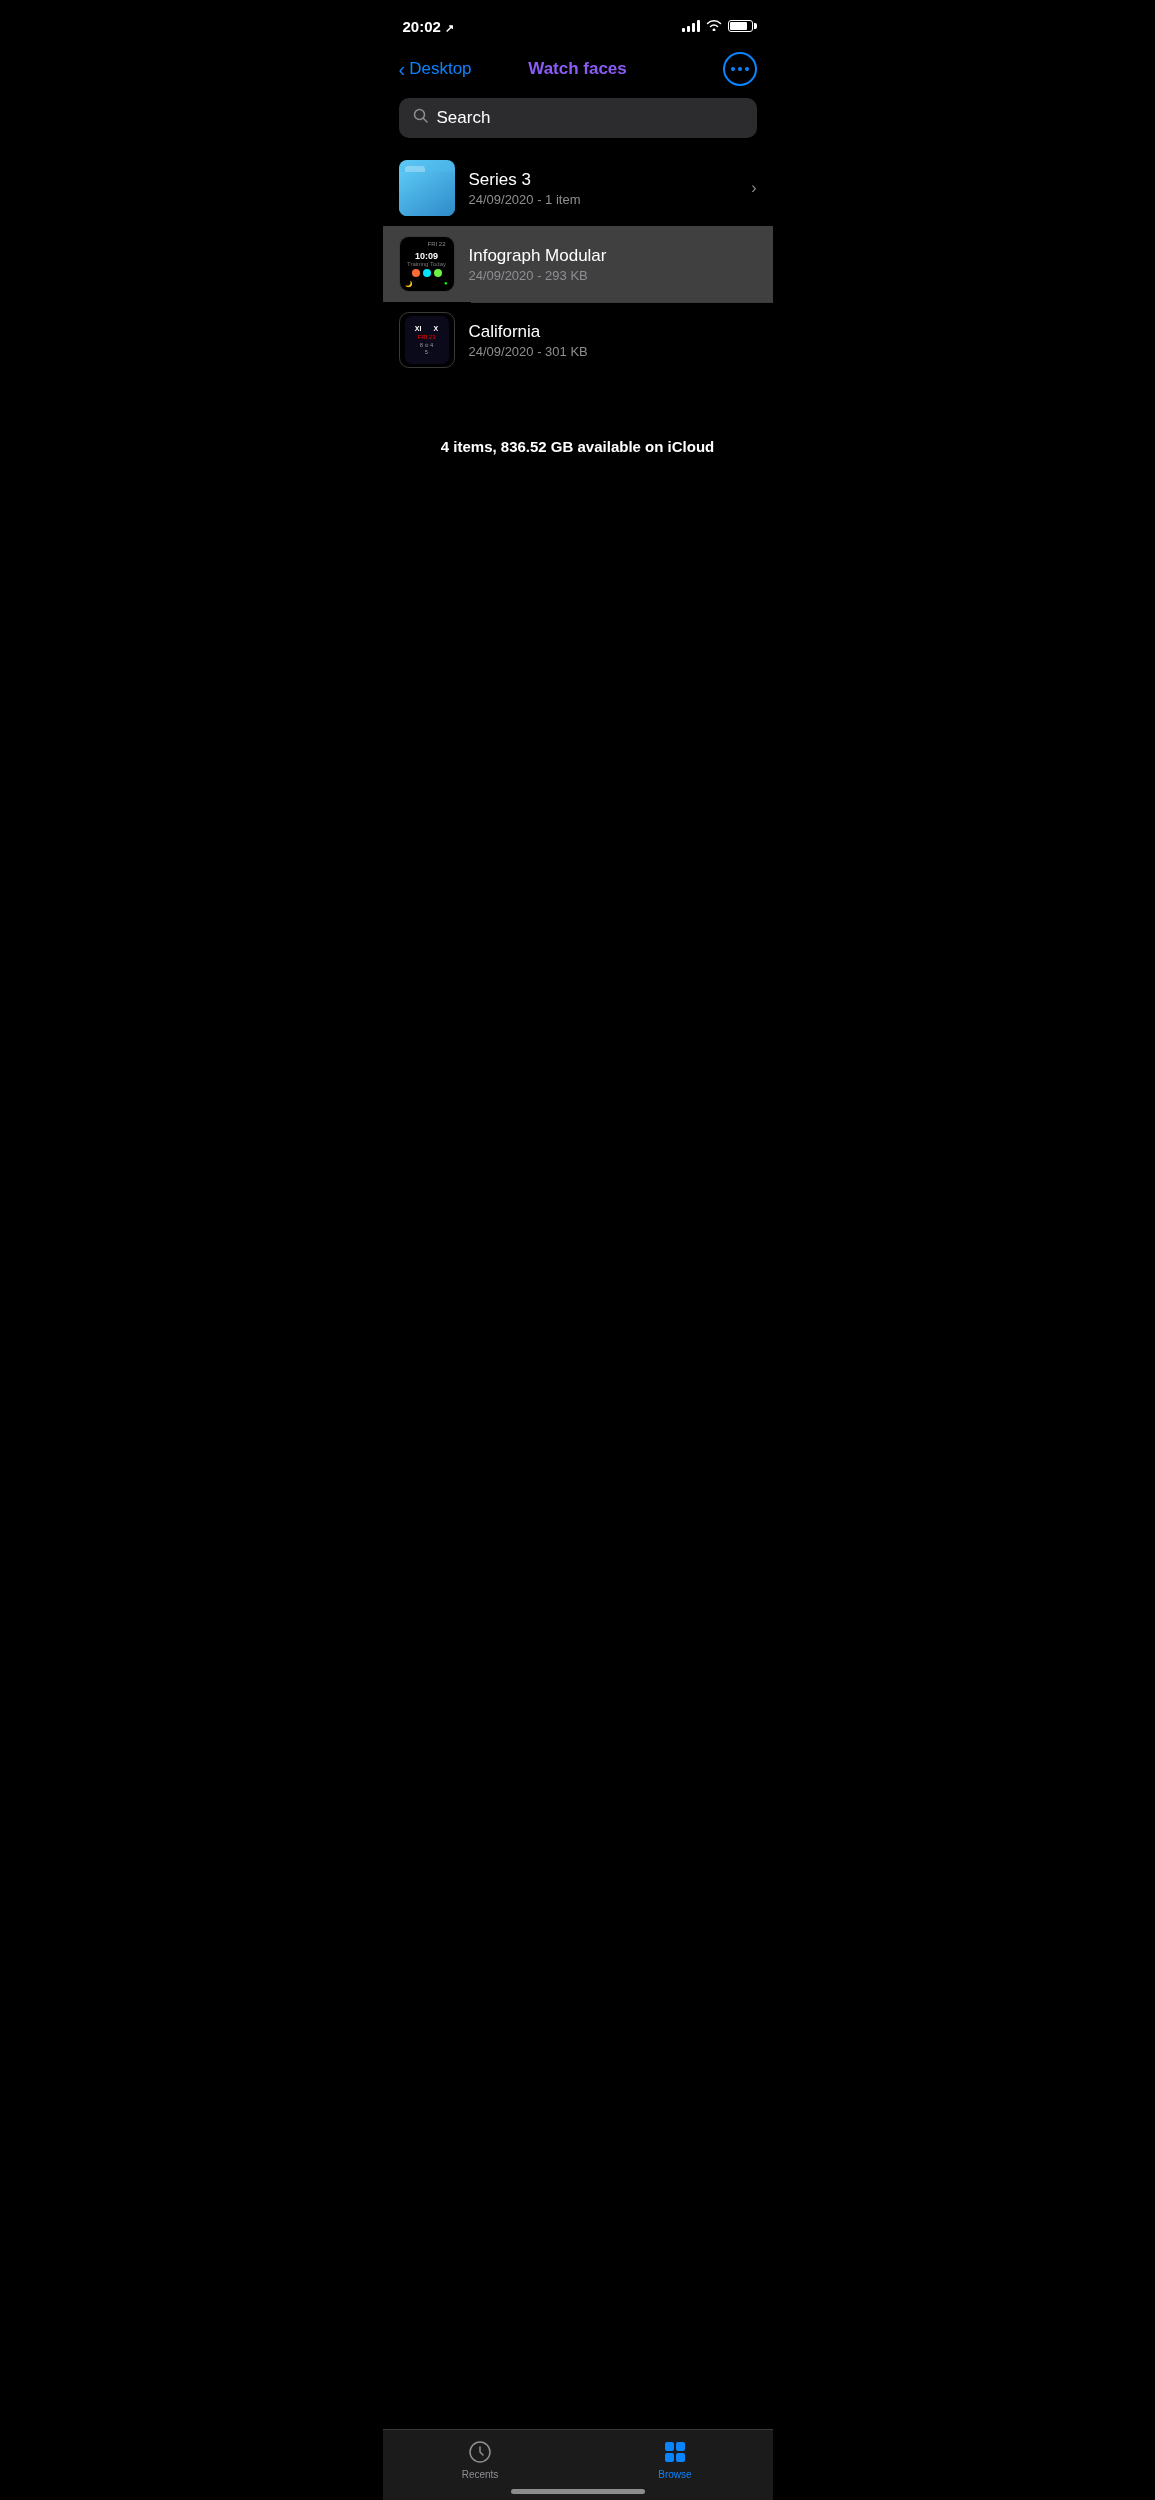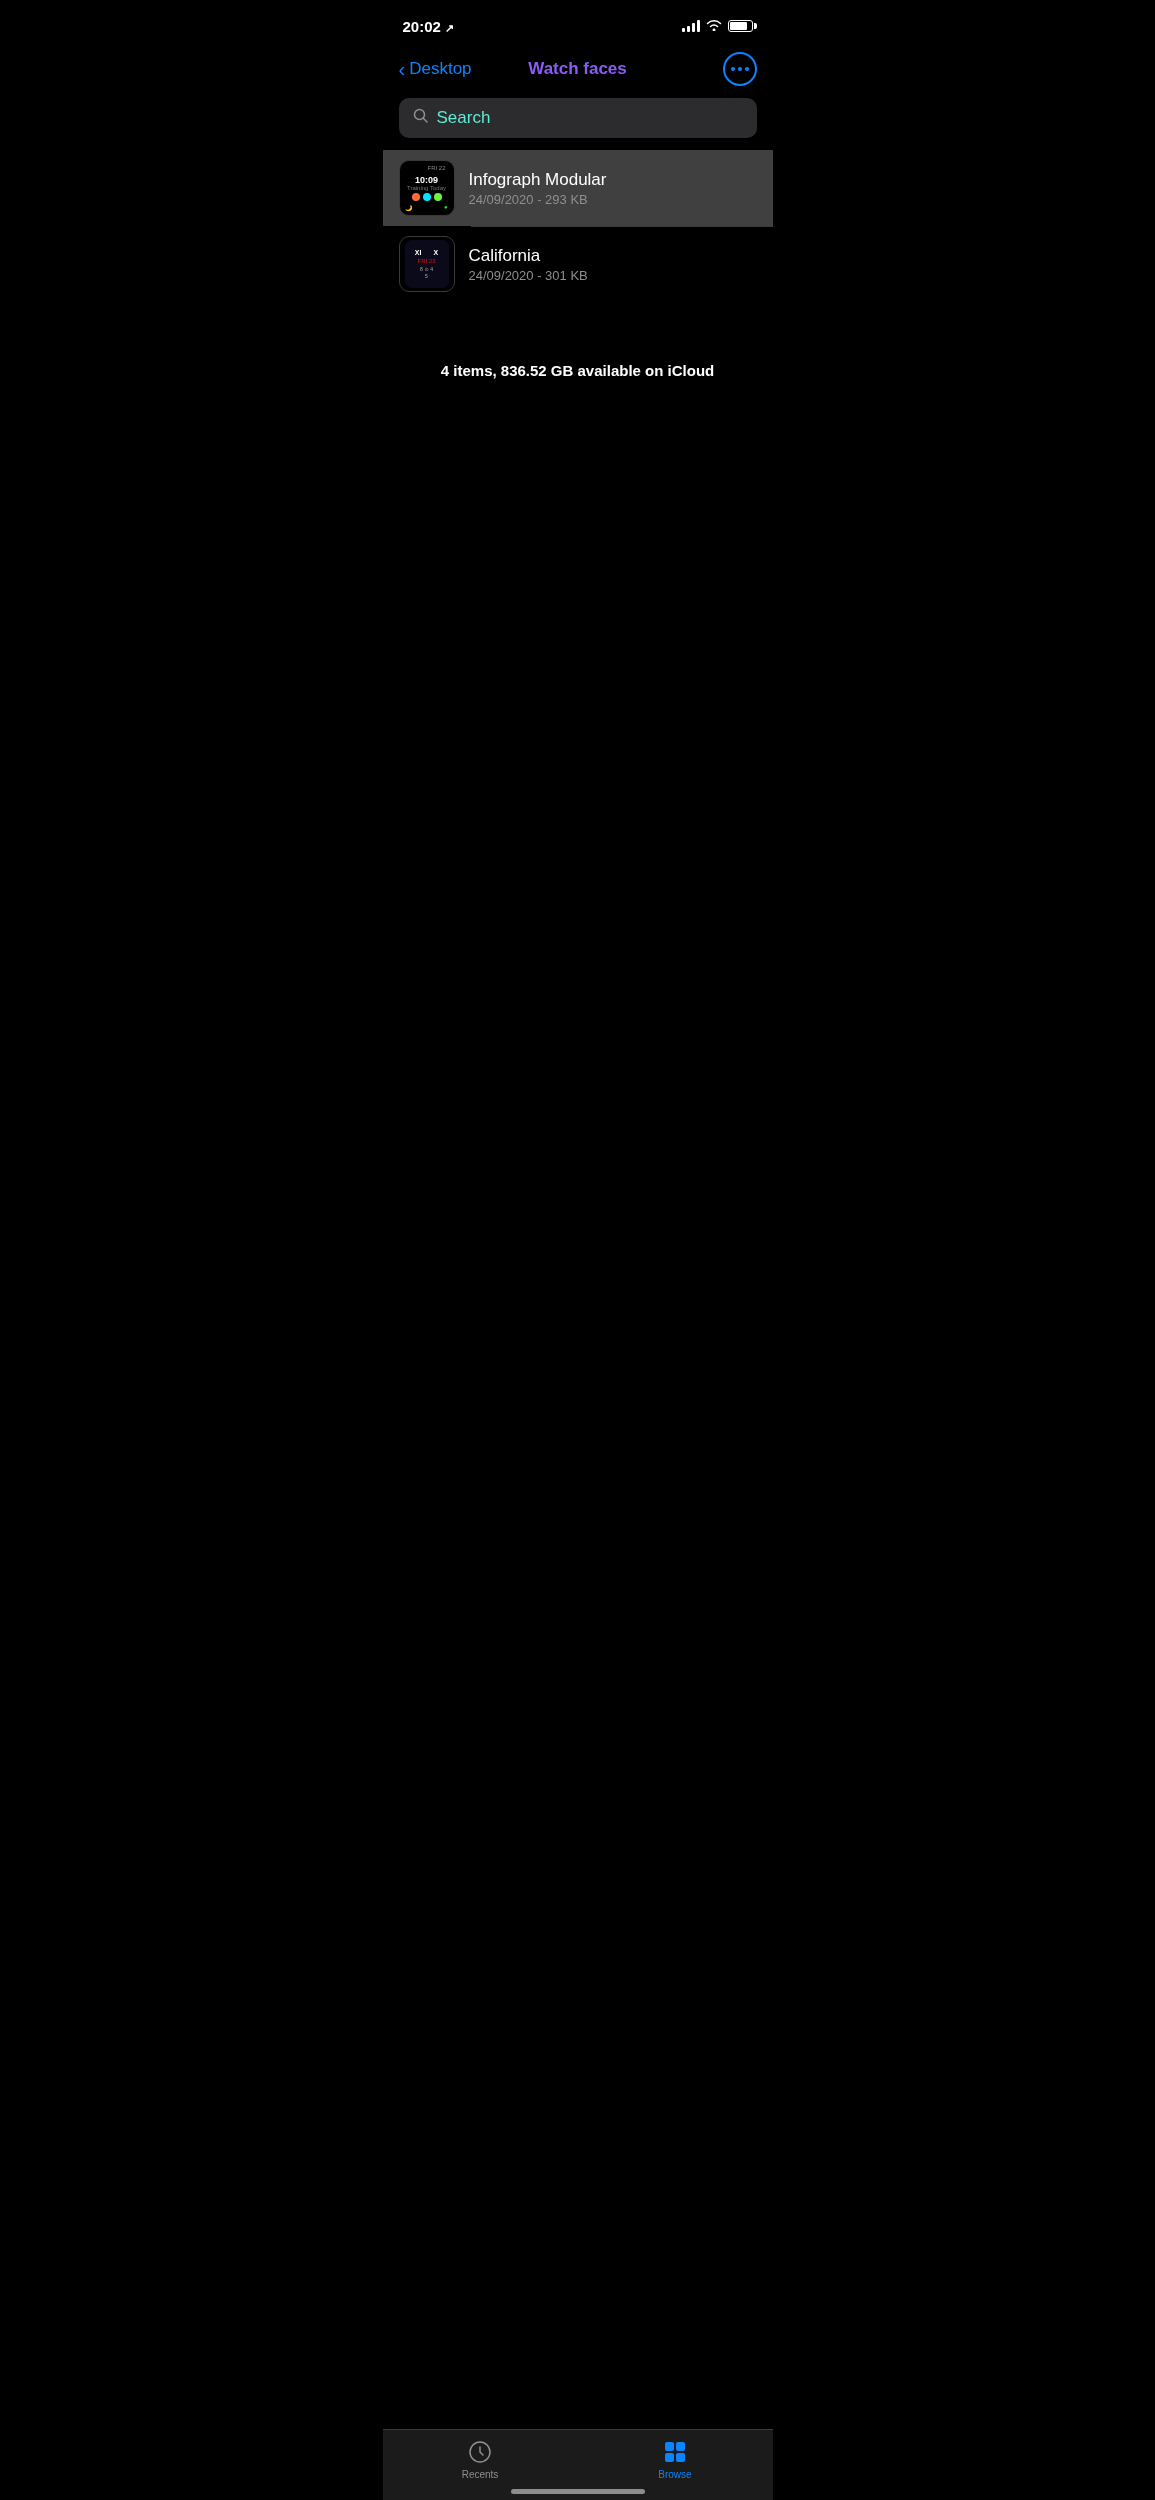--- a/index.html
+++ b/index.html
@@ -166,21 +166,21 @@
       padding: 10px 14px;
       gap: 8px;
     }
 
     .search-icon-wrap {
       color: #8e8e93;
       font-size: 16px;
     }
 
     .search-placeholder {
-      color: #5eead4;
+      color: #ffffff;
       font-size: 17px;
     }
 
     
     .file-list {
       padding: 0;
     }
 
     .file-item {
       display: flex;
@@ -466,20 +466,32 @@
         <circle cx="6.5" cy="6.5" r="5" stroke="#8e8e93" stroke-width="1.5"></circle>
         <path d="M10 10L14 14" stroke="#8e8e93" stroke-width="1.5" stroke-linecap="round"></path>
       </svg>
     </span>
     <span class="search-placeholder">Search</span>
   </div>
 </div>
 
 <div class="file-list">
 
+  <div class="file-item">
+    <div class="file-thumbnail folder-thumb">
+      <div class="folder-tab"></div>
+      <div class="folder-body"></div>
+    </div>
+    <div class="file-info">
+      <div class="file-name">Series 3</div>
+      <div class="file-meta">24/09/2020 - 1 item</div>
+    </div>
+    <span class="file-chevron">›</span>
+    <div class="file-item-separator"></div>
+  </div>
 
   <div class="file-item highlighted">
     <div class="file-thumbnail watch-thumb infograph-thumb">
       <div class="infograph-inner">
         <div style="font-size:6px;color:#888;align-self:flex-end;margin-right:2px;">FRI 22</div>
         <div class="inf-time">10:09</div>
         <div style="font-size:6px;color:#777;">Training Today</div>
         <div class="inf-complications">
           <div class="comp-dot" style="background:#ff6b35;"></div>
           <div class="comp-dot" style="background:#00e5ff;"></div>

